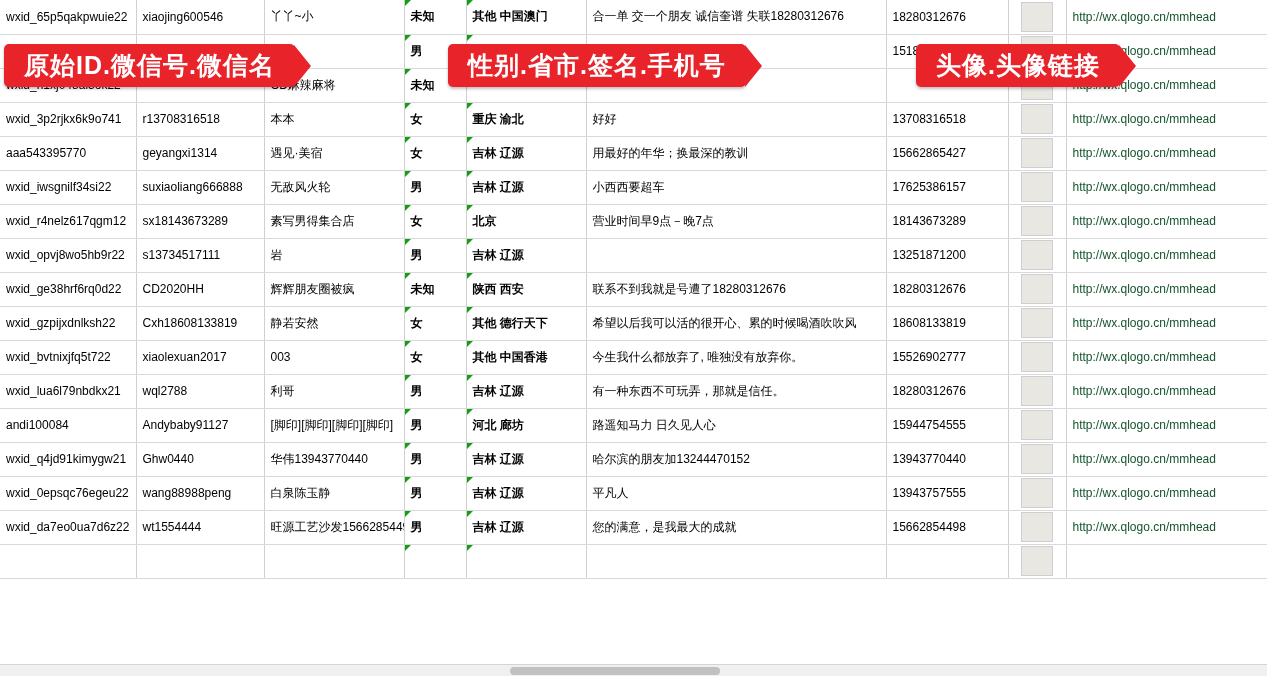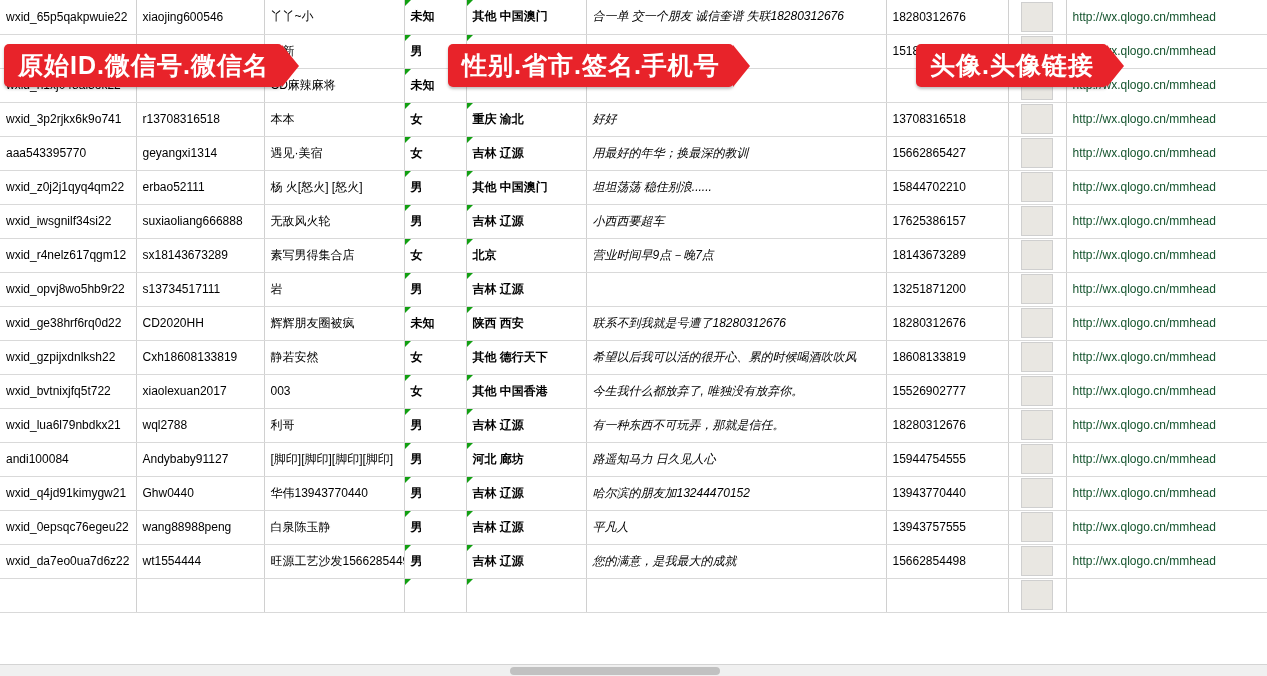--- a/index.html
+++ b/index.html
@@ -38,21 +38,21 @@
     overflow: hidden;
     background: #ffffff;
   }
 
   
   .c0 { width: 136px; }
   .c1 { width: 128px; }
   .c2 { width: 140px; }
   .c3 { width: 62px; }
   .c4 { width: 120px; }
-  .c5 { width: 300px; font-style: italic; }
+  .c5 { width: 300px; }
   .c6 { width: 122px; }
   .c7 { width: 58px; }
   .c8 { width: 201px; }
 
   td.avatar-cell {
     padding: 0;
     text-align: center;
     background: #ffffff;
   }
 
@@ -96,21 +96,21 @@
   
   .banner {
     position: absolute;
     display: flex;
     align-items: center;
     background: #e8232a;
     color: #ffffff;
     font-weight: bold;
     font-size: 25px;
     letter-spacing: 1px;
-    padding: 5px 14px;
+    padding: 5px 20px;
     border-radius: 5px;
     box-shadow: 0 2px 3px rgba(0,0,0,0.25);
     white-space: nowrap;
     z-index: 30;
   }
   .banner::after {
     content: "";
     position: absolute;
     right: -16px;
     top: 50%;
@@ -211,35 +211,20 @@
           <td class="c8 url">http://wx.qlogo.cn/mmhead</td>
         </tr>
         <tr>
           <td class="c0">aaa543395770</td>
           <td class="c1">geyangxi1314</td>
           <td class="c2">遇见·美宿</td>
           <td class="c3 green-mark">女</td>
           <td class="c4 green-mark">吉林 辽源</td>
           <td class="c5">用最好的年华；换最深的教训</td>
           <td class="c6">15662865427</td>
-          <td class="c7 avatar-cell">
-            <div class="avatar">
-              <span></span>
-            </div>
-          </td>
-          <td class="c8 url">http://wx.qlogo.cn/mmhead</td>
-        </tr>
-        <tr>
-          <td class="c0">wxid_z0j2j1qyq4qm22</td>
-          <td class="c1">erbao52111</td>
-          <td class="c2">杨 火[怒火] [怒火]</td>
-          <td class="c3 green-mark">男</td>
-          <td class="c4 green-mark">其他 中国澳门</td>
-          <td class="c5">坦坦荡荡 稳住别浪......</td>
-          <td class="c6">15844702210</td>
           <td class="c7 avatar-cell">
             <div class="avatar">
               <span></span>
             </div>
           </td>
           <td class="c8 url">http://wx.qlogo.cn/mmhead</td>
         </tr>
         <tr>
           <td class="c0">wxid_iwsgnilf34si22</td>
           <td class="c1">suxiaoliang666888</td>

